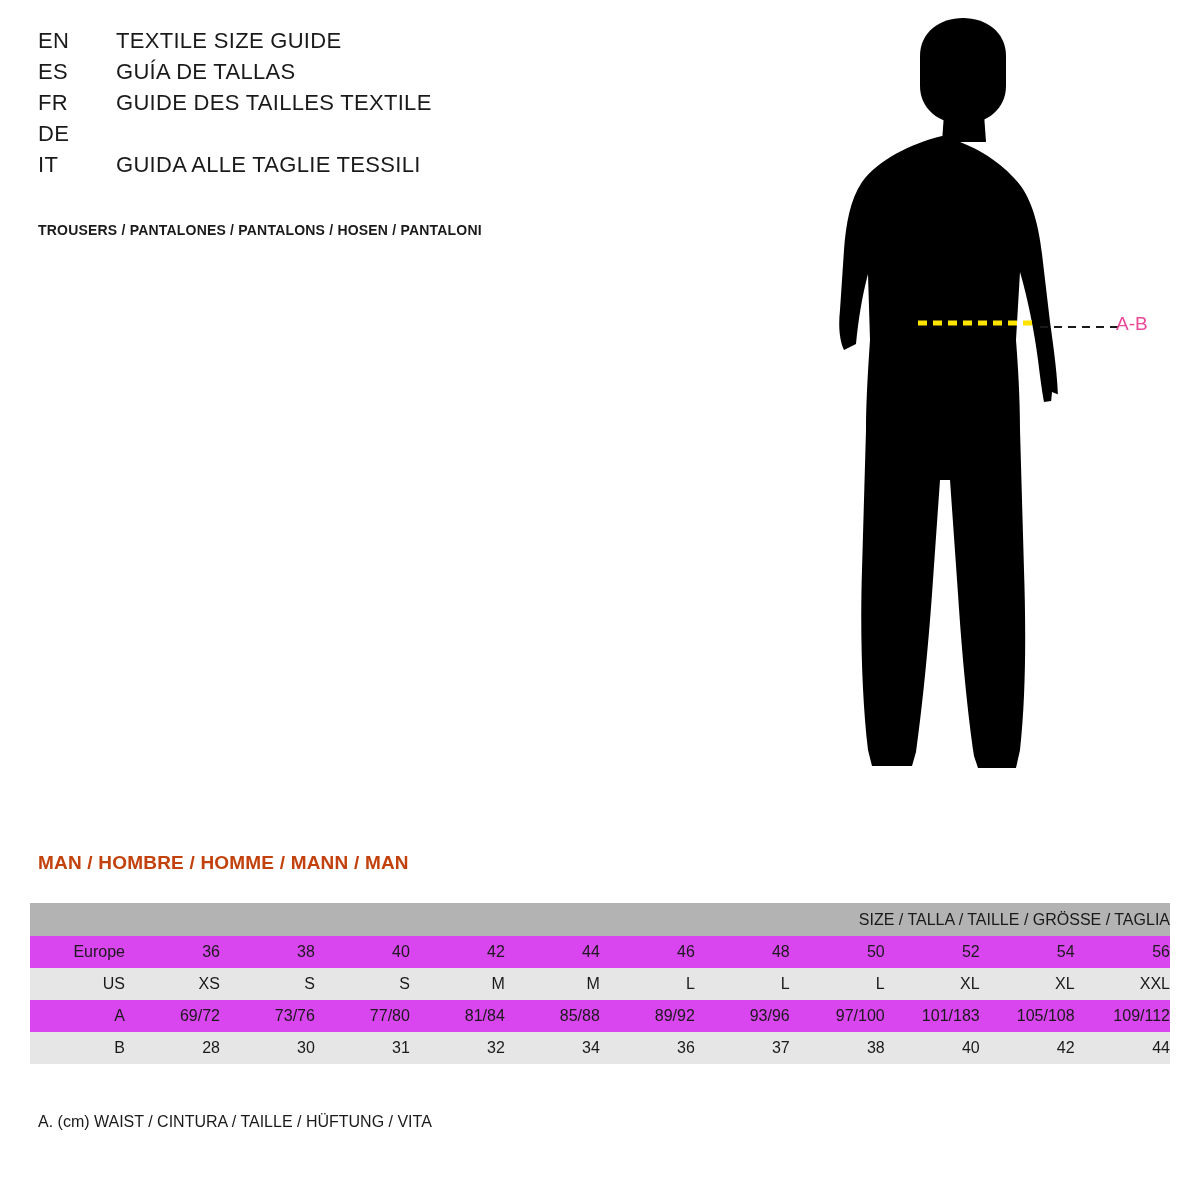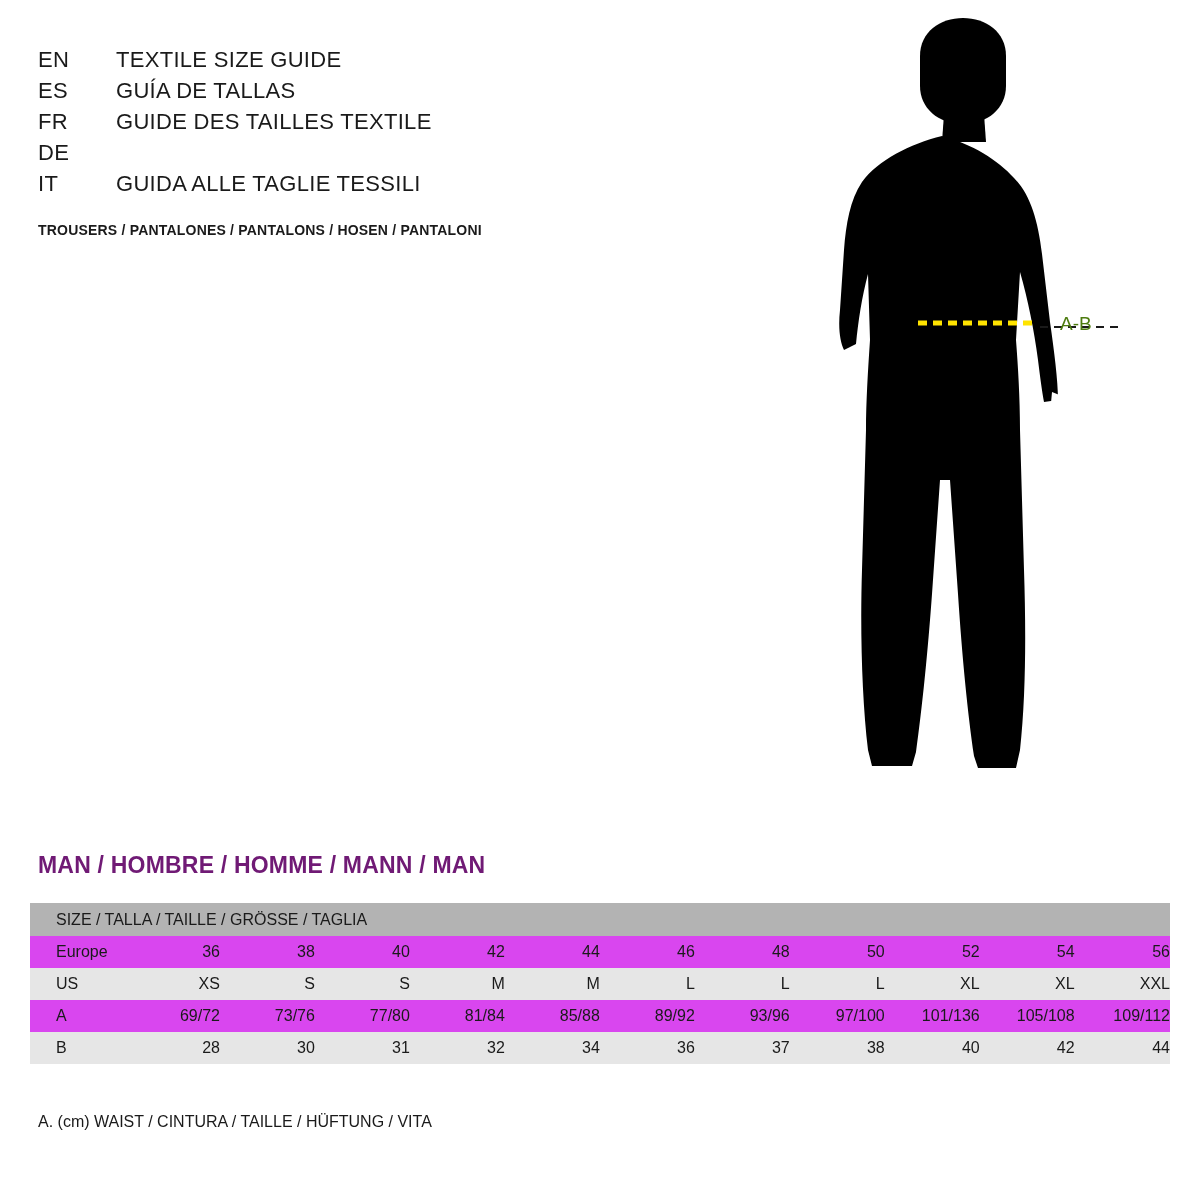--- a/index.html
+++ b/index.html
@@ -15,21 +15,20 @@
     position: relative;
     overflow: hidden;
   }
 
   
   .lang-block {
     position: absolute;
     left: 38px;
     top: 28px;
     width: 760px;
-    margin-top: 19px;
   }
   .lang-row {
     display: flex;
     align-items: baseline;
     height: 31px;
   }
   .lang-code {
     width: 78px;
     font-size: 22px;
     letter-spacing: 0.3px;
@@ -56,35 +55,35 @@
     position: absolute;
     left: 800px;
     top: 10px;
     width: 400px;
     height: 800px;
   }
   .figure-svg { display: block; }
 
   .ab-label {
     position: absolute;
-    left: 1060px;
+    left: 1116px;
     top: 313px;
     font-size: 19px;
-    color: #4d7c0f;
+    color: #ec4899;
   }
 
   
   .section-title {
     position: absolute;
     left: 38px;
     top: 852px;
-    font-size: 23px;
+    font-size: 19px;
     font-weight: bold;
     letter-spacing: 0.2px;
-    color: #701a75;
+    color: #c2410c;
   }
 
   .table-wrap {
     position: absolute;
     left: 30px;
     top: 903px;
     width: 1140px;
   }
   table.size-table {
     border-collapse: collapse;
@@ -93,21 +92,21 @@
   }
   table.size-table td {
     height: 32px;
     font-size: 16px;
     color: #1a1a1a;
     text-align: right;
     vertical-align: middle;
     padding: 0;
   }
   table.size-table td.rowlabel {
-    text-align: left;
+    text-align: right;
     padding-left: 26px;
     width: 170px;
   }
   tr.head-row td {
     background: #b3b3b3;
     font-weight: normal;
     height: 33px;
   }
   tr.alt td {
     background: #e6e6e6;
@@ -249,21 +248,21 @@
       <tr class="plain">
         <td class="rowlabel">A</td>
         <td>69/72</td>
         <td>73/76</td>
         <td>77/80</td>
         <td>81/84</td>
         <td>85/88</td>
         <td>89/92</td>
         <td>93/96</td>
         <td>97/100</td>
-        <td>101/136</td>
+        <td>101/183</td>
         <td>105/108</td>
         <td>109/112</td>
       </tr>
 
       <tr class="alt">
         <td class="rowlabel">B</td>
         <td>28</td>
         <td>30</td>
         <td>31</td>
         <td>32</td>

